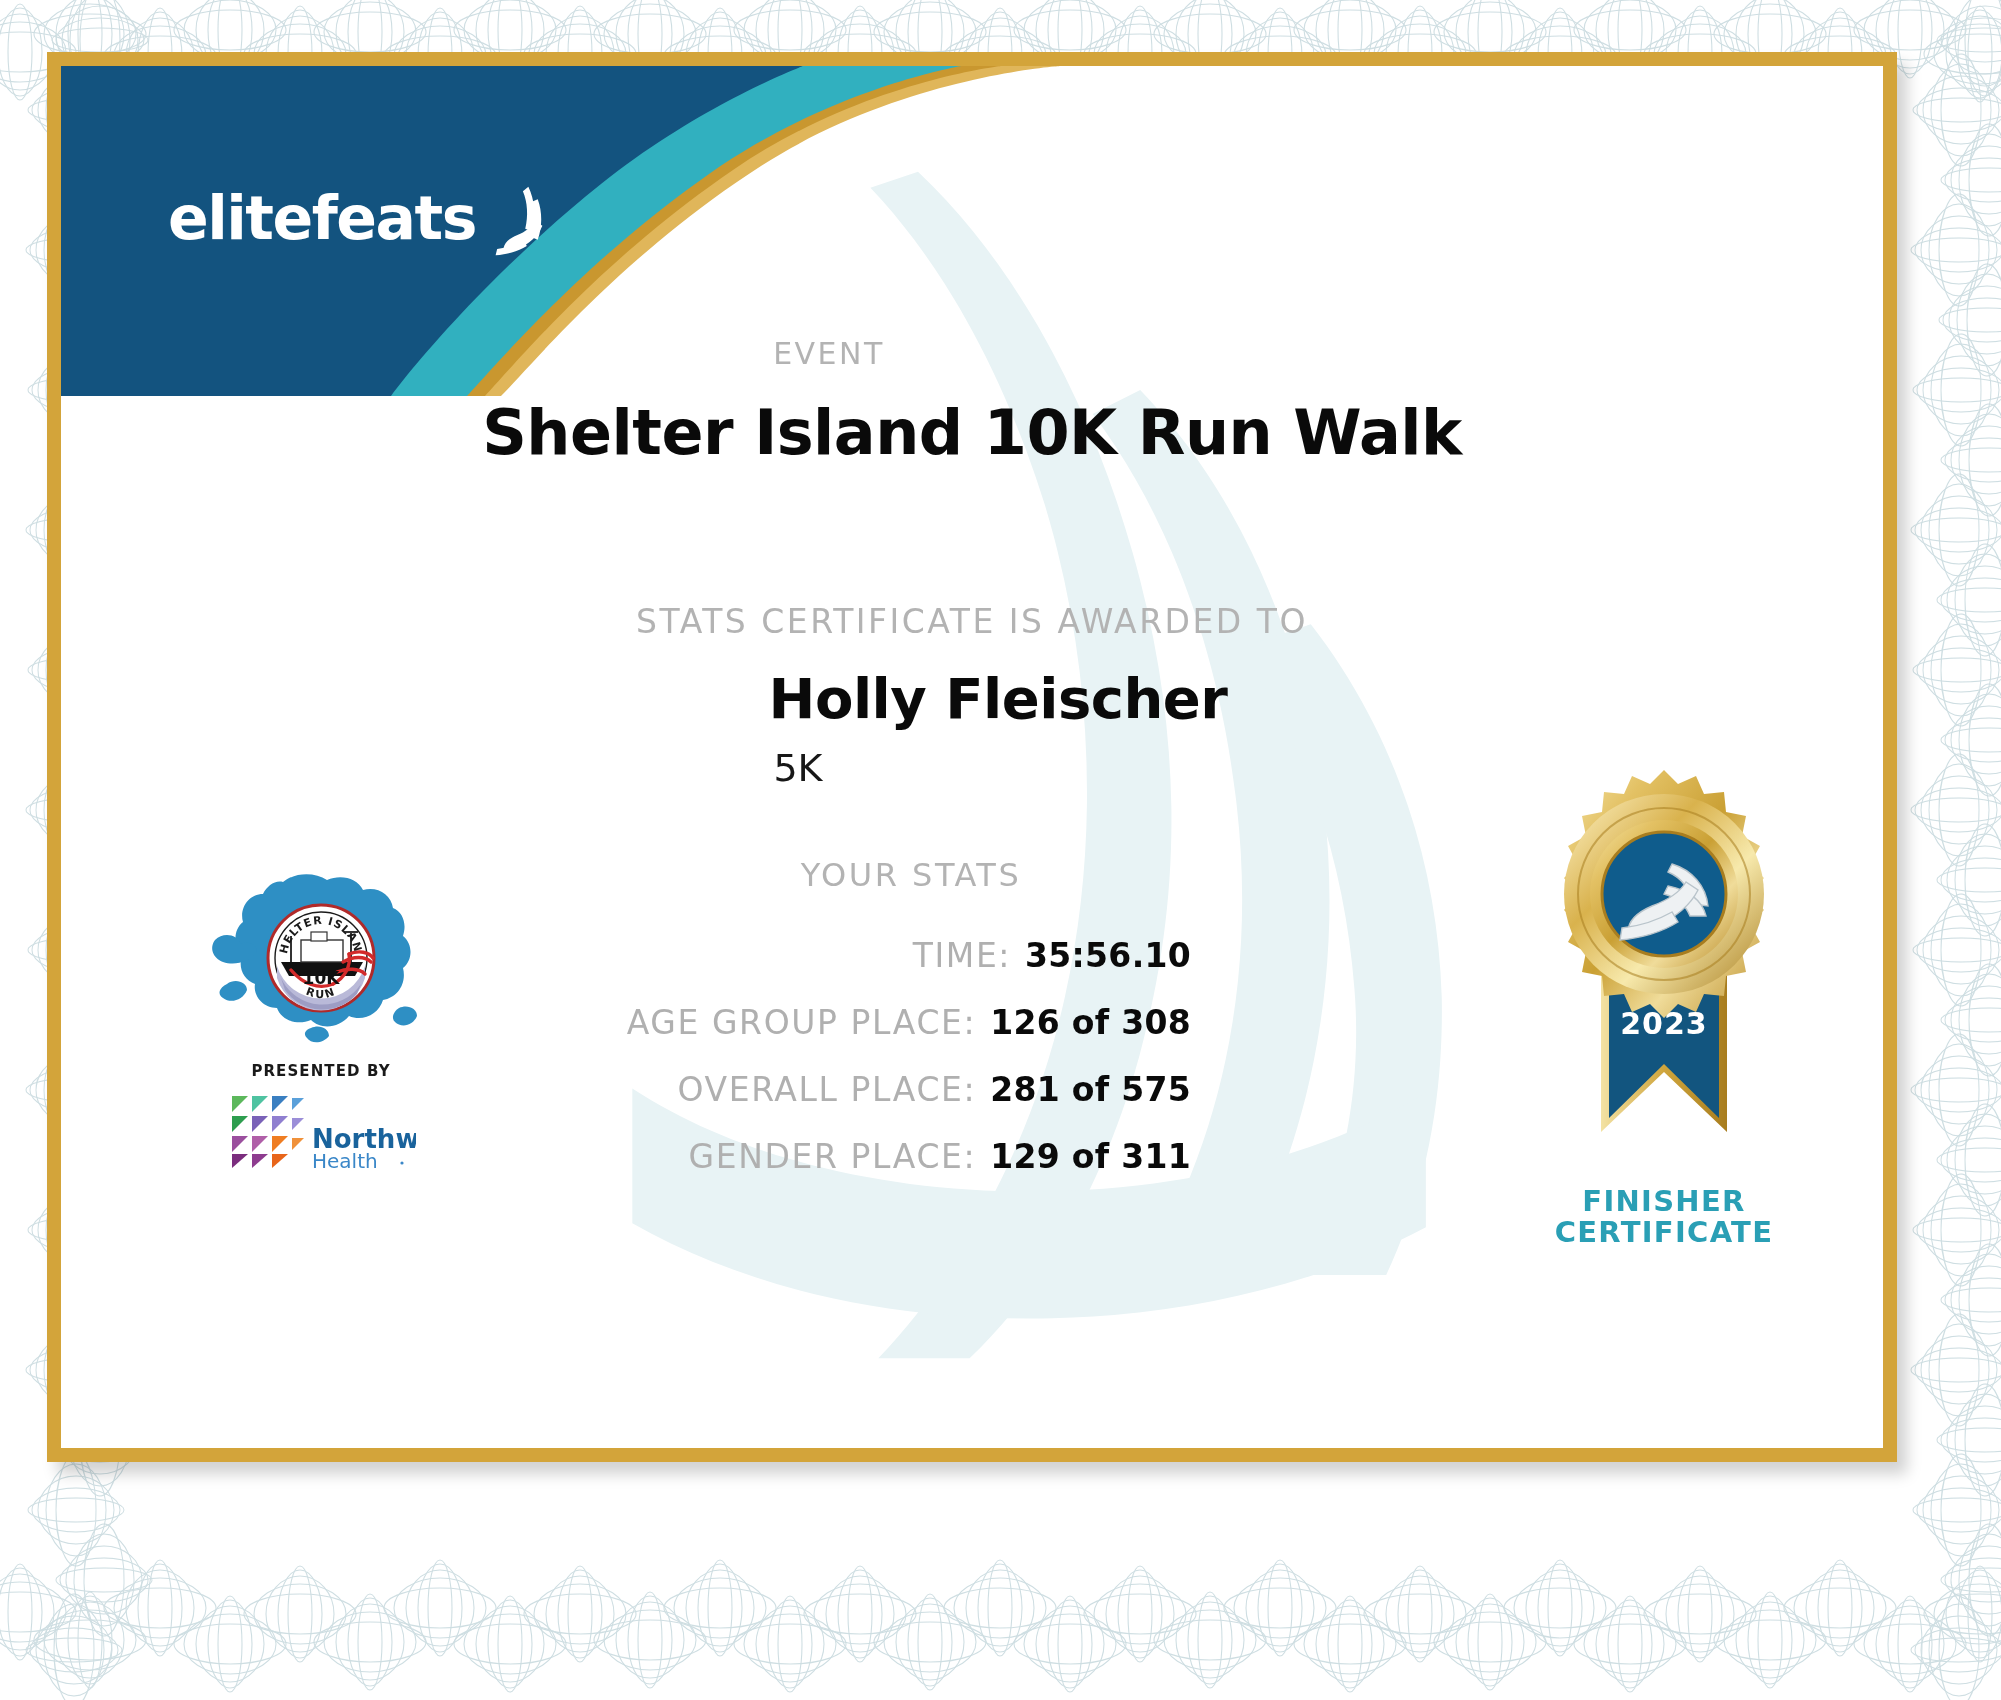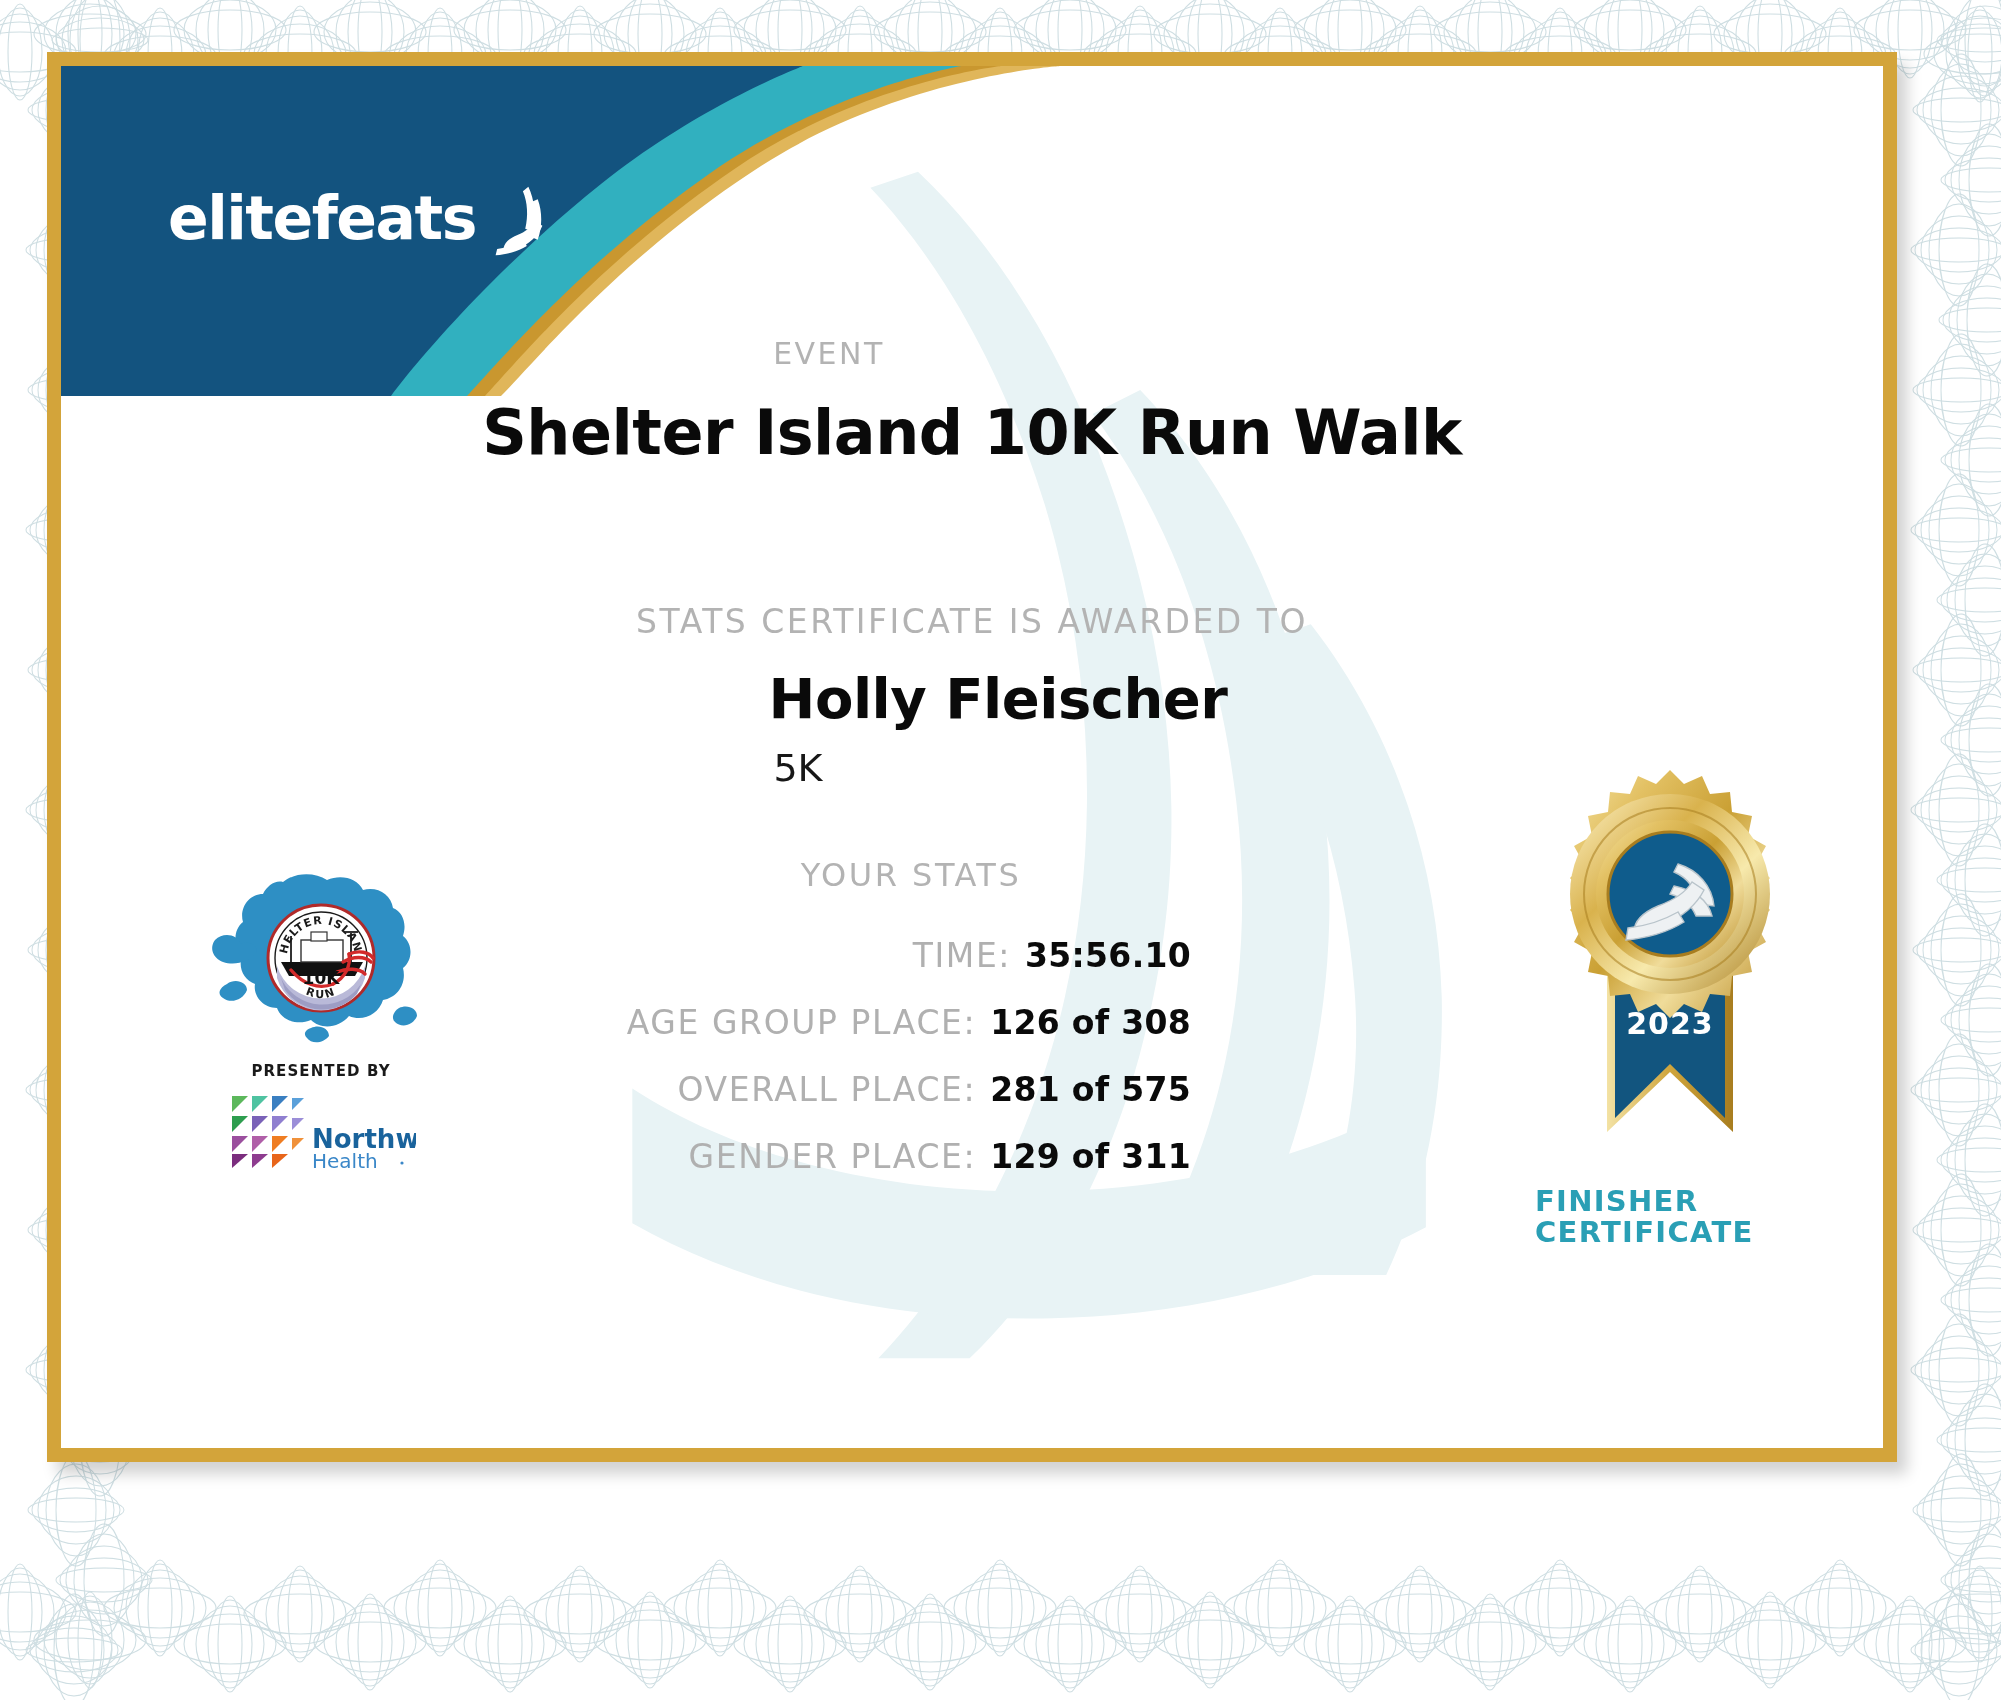--- a/index.html
+++ b/index.html
@@ -145,21 +145,21 @@
   #race-logo{width:260px;height:180px;display:block;margin:0 auto;}
   #presented-by{
     margin-top:16px;
     font-size:15px;font-weight:700;color:#1a1a1a;letter-spacing:1.1px;
     font-family:"DejaVu Sans", sans-serif;
   }
   #sponsor-logo{width:190px;height:84px;display:block;margin:6px auto 0;}
 
   
   #medal-block{
-    position:absolute;right:78px;top:700px;width:270px;z-index:5;
+    position:absolute;right:84px;top:700px;width:270px;z-index:5;text-align:center;
   }
   #medal-svg{width:270px;height:420px;display:block;}
   #finisher-line1,#finisher-line2{
     color:#2a9fb5;font-weight:700;font-size:29px;letter-spacing:1.3px;line-height:1.08;
     font-family:"DejaVu Sans", sans-serif;
   }
 </style>
 </head>
 <body>
 

